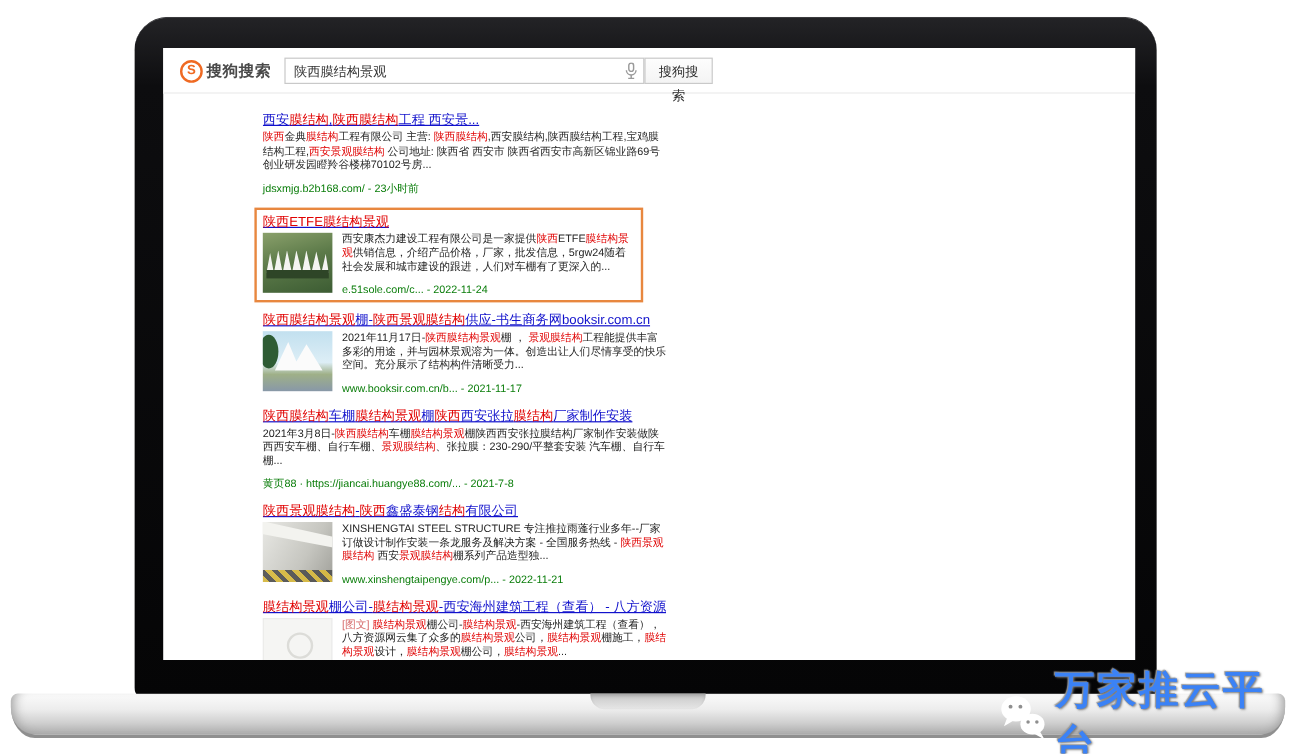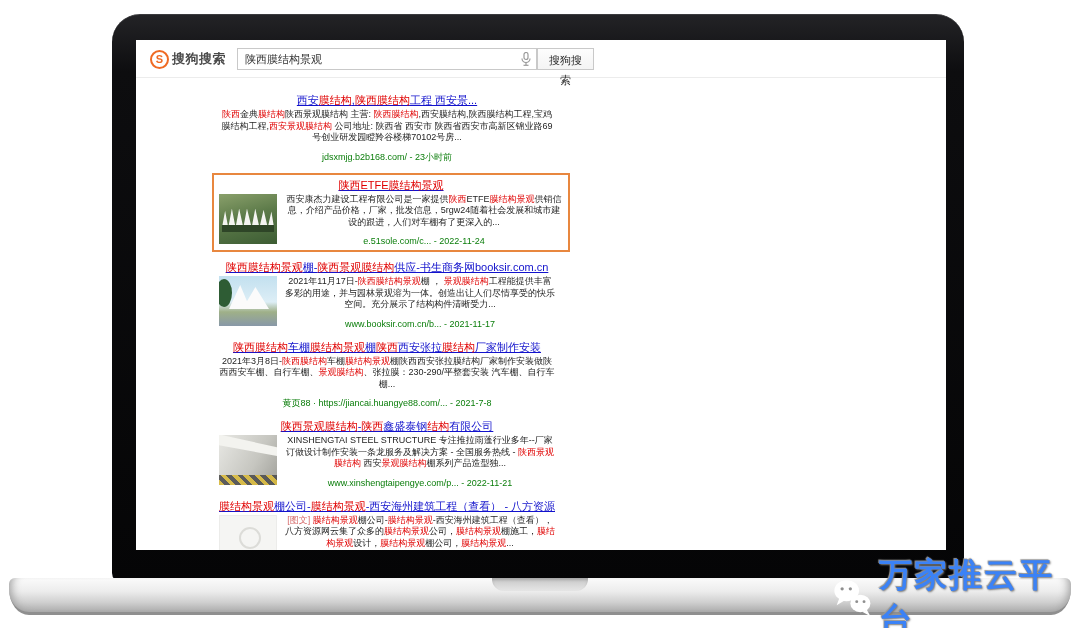--- a/index.html
+++ b/index.html
@@ -54,25 +54,25 @@
   }
   .mic-icon{position:absolute;left:384px;top:12px;width:12px;height:14px;}
   .search-button{
     position:absolute;left:401px;top:8px;width:57px;height:22px;box-sizing:border-box;
     border:1px solid #c9c9c9;background:linear-gradient(#fdfdfd,#f4f4f4);
     font-size:11px;color:#2b2b2b;text-align:center;line-height:20px;cursor:pointer;
     font-family:inherit;
   }
 
   
-  .results{position:absolute;left:83px;top:53px;width:336px;text-align:center;}
+  .results{position:absolute;left:83px;top:53px;width:336px;}
   .result{margin-bottom:10px;}
   .result.boxed{
     margin-left:-7px;margin-bottom:8px;
-    border:2px solid #e8873f;padding:3px 5px;width:358px;box-sizing:border-box;
+    border:2px solid #e8873f;padding:3px 5px;width:324px;box-sizing:border-box;
   }
   .r-title{
     display:block;font-size:11px;line-height:14px;color:#1212cc;
     text-decoration:underline;cursor:pointer;margin-bottom:2px;
     white-space:nowrap;overflow:hidden;
   }
   .r-title .hl{color:#e00000;}
   .result-body{display:flex;gap:8px;margin-top:2px;}
   .result-body.no-thumb{display:block;}
   .r-desc{font-size:9px;line-height:11.5px;color:#242424;}
@@ -143,21 +143,21 @@
     </svg>
     <button class="search-button">搜狗搜索</button>
   </div>
 
   <div class="results">
       <div class="result">
     <a class="r-title"><span>西安</span><span class="hl">膜结构</span><span>,</span><span class="hl">陕西膜结构</span><span>工程 西安景...</span></a>
     <div class="result-body no-thumb">
 
       <div class="r-right">
-        <div class="r-desc"><span class="hl">陕西</span><span>金典</span><span class="hl">膜结构</span><span>陕西景观膜结构 主营: </span><span class="hl">陕西膜结构</span><span>,西安膜结构,陕西膜结构工程,宝鸡膜结构工程,</span><span class="hl">西安景观膜结构</span><span> 公司地址: 陕西省 西安市 陕西省西安市高新区锦业路69号创业研发园瞪羚谷楼梯70102号房...</span></div>
+        <div class="r-desc"><span class="hl">陕西</span><span>金典</span><span class="hl">膜结构</span><span>工程有限公司 主营: </span><span class="hl">陕西膜结构</span><span>,西安膜结构,陕西膜结构工程,宝鸡膜结构工程,</span><span class="hl">西安景观膜结构</span><span> 公司地址: 陕西省 西安市 陕西省西安市高新区锦业路69号创业研发园瞪羚谷楼梯70102号房...</span></div>
         <div class="r-url">jdsxmjg.b2b168.com/ - 23小时前</div>
       </div>
     </div>
   </div>
       <div class="result boxed">
     <a class="r-title"><span class="hl">陕西ETFE膜结构景观</span></a>
     <div class="result-body">
       <div class="thumb thumb-etfe"></div>
       <div class="r-right">
         <div class="r-desc"><span>西安康杰力建设工程有限公司是一家提供</span><span class="hl">陕西</span><span>ETFE</span><span class="hl">膜结构景观</span><span>供销信息，介绍产品价格，厂家，批发信息，5rgw24随着社会发展和城市建设的跟进，人们对车棚有了更深入的...</span></div>

